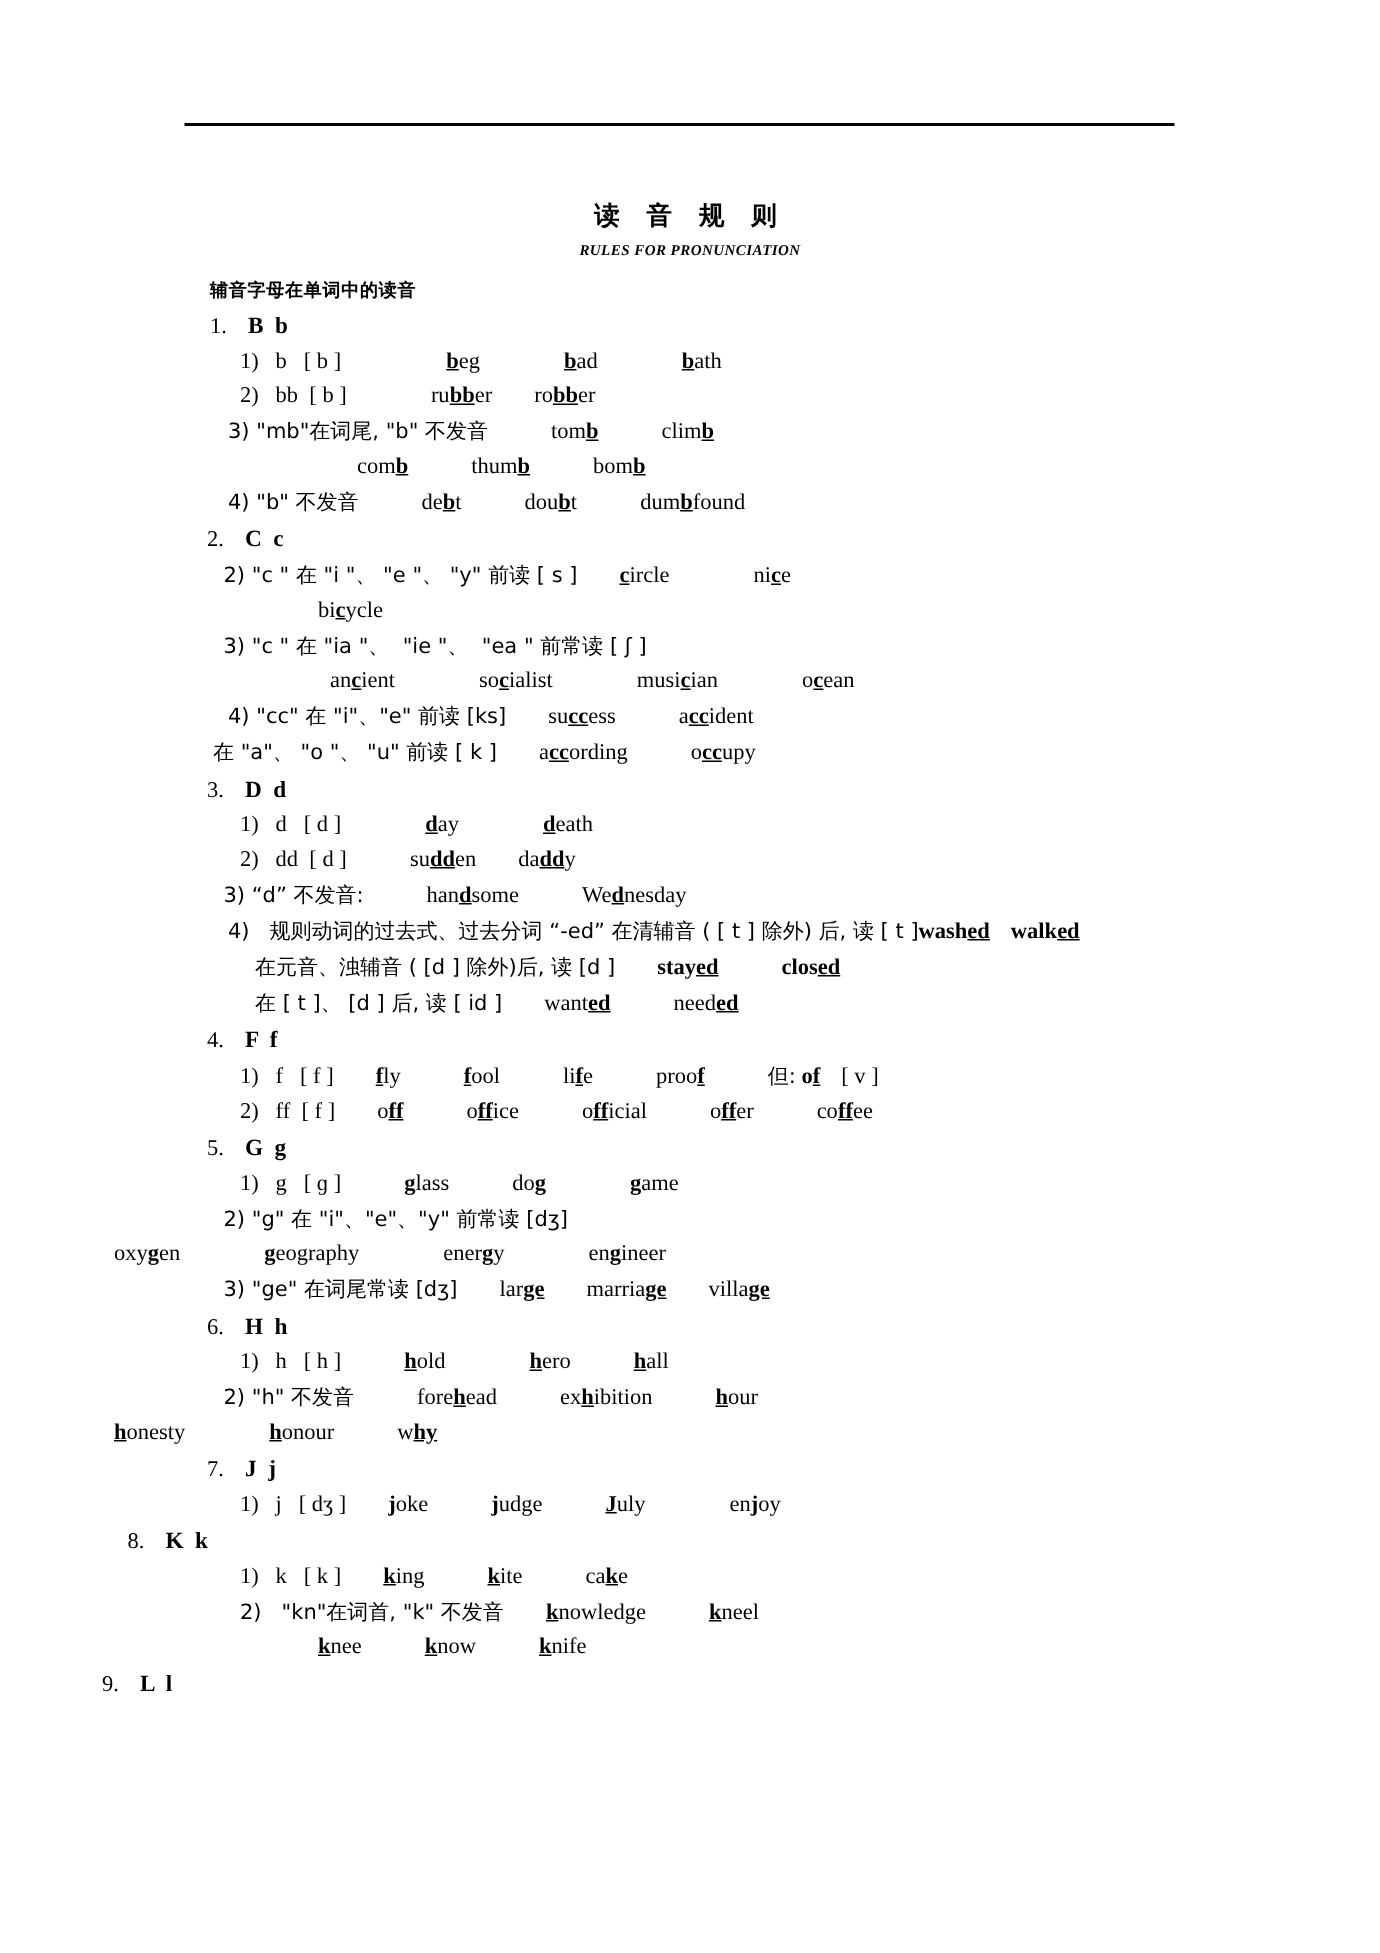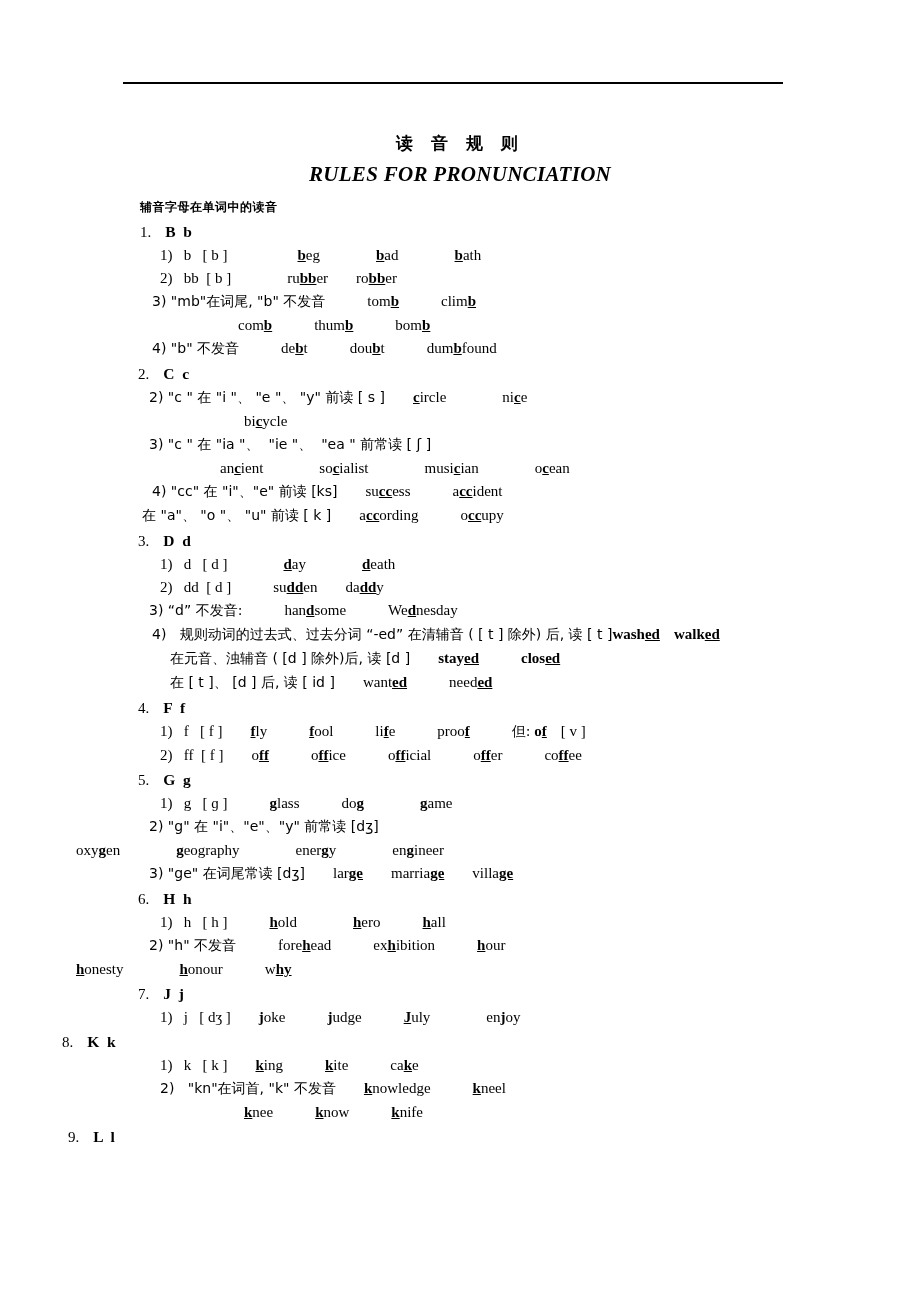--- a/index.html
+++ b/index.html
@@ -38,21 +38,21 @@
     text-align: center;
     font-size: 17px;
     font-weight: bold;
     letter-spacing: 6px;
     margin: 0;
     padding-top: 132px;
     font-family: "DejaVu Sans", "Liberation Sans", sans-serif;
   }
   .title-en {
     text-align: center;
-    font-size: 21px;
+    font-size: 10px;
     font-weight: bold;
     font-style: italic;
     font-family: "Liberation Serif", serif;
     margin: 0;
     padding-top: 7px;
     letter-spacing: 0.3px;
   }
   .section-heading {
     font-size: 12px;
     font-weight: bold;
@@ -79,21 +79,21 @@
   .line {
     font-size: 15px;
     white-space: pre;
     padding-top: 6px;
     padding-left: 160px;
     font-family: "Liberation Serif", serif;
   }
   .line.ind2 { padding-left: 152px; }
   .line.ind3 { padding-left: 149px; }
   .line.deep { padding-left: 238px; }
-  .line.deep2 { padding-left: 212px; margin-left: 32px; }
+  .line.deep2 { padding-left: 212px; }
   .line.deep3 { padding-left: 76px; }
   .line.deep4 { padding-left: 220px; }
   .cn {
     font-family: "DejaVu Sans", "Liberation Sans", sans-serif;
     font-size: 14px;
   }
   .ul { text-decoration: underline; font-weight: bold; }
   .b { font-weight: bold; }
   .w { font-family: "Liberation Serif", serif; }
   .sp1 { display: inline-block; width: 14px; }
@@ -178,21 +178,21 @@
     <div class="line"><span>1)   h   [ h ]</span><span class="sp3"></span><span class="w"><span class="ul">h</span>old</span><span class="sp4"></span><span class="w"><span class="ul">h</span>ero</span><span class="sp3"></span><span class="w"><span class="ul">h</span>all</span></div>
 
     <div class="line ind3"><span class="cn">2) "h" 不发音</span><span class="sp3"></span><span class="w">fore<span class="ul">h</span>ead</span><span class="sp3"></span><span class="w">ex<span class="ul">h</span>ibition</span><span class="sp3"></span><span class="w"><span class="ul">h</span>our</span></div>
 
     <div class="line deep3"><span class="w"><span class="ul">h</span>onesty</span><span class="sp4"></span><span class="w"><span class="ul">h</span>onour</span><span class="sp3"></span><span class="w">w<span class="ul">hy</span></span></div>
 
     <div class="letter-row" style="padding-left:138px"><span class="num">7.</span><span class="sp1"></span><span class="big">J  j</span></div>
 
     <div class="line"><span>1)   j   [ dʒ ]</span><span class="sp2"></span><span class="w"><span class="ul">j</span>oke</span><span class="sp3"></span><span class="w"><span class="ul">j</span>udge</span><span class="sp3"></span><span class="w"><span class="ul">J</span>uly</span><span class="sp4"></span><span class="w">en<span class="ul">j</span>oy</span></div>
 
-    <div class="letter-row" style="padding-left:62px"><span class="num">8.</span><span class="sp1"></span><span class="big">K  k</span></div>
+    <div class="letter-row" style="padding-left:85px"><span class="num">8.</span><span class="sp1"></span><span class="big">K  k</span></div>
 
     <div class="line"><span>1)   k   [ k ]</span><span class="sp2"></span><span class="w"><span class="ul">k</span>ing</span><span class="sp3"></span><span class="w"><span class="ul">k</span>ite</span><span class="sp3"></span><span class="w">ca<span class="ul">k</span>e</span></div>
 
     <div class="line"><span class="cn">2)   "kn"在词首, "k" 不发音</span><span class="sp2"></span><span class="w"><span class="ul">k</span>nowledge</span><span class="sp3"></span><span class="w"><span class="ul">k</span>neel</span></div>
 
     <div class="line deep2"><span class="w"><span class="ul">k</span>nee</span><span class="sp3"></span><span class="w"><span class="ul">k</span>now</span><span class="sp3"></span><span class="w"><span class="ul">k</span>nife</span></div>
 
     <div class="letter-row" style="padding-left:68px"><span class="num">9.</span><span class="sp1"></span><span class="big">L  l</span></div>
 
   </div>

